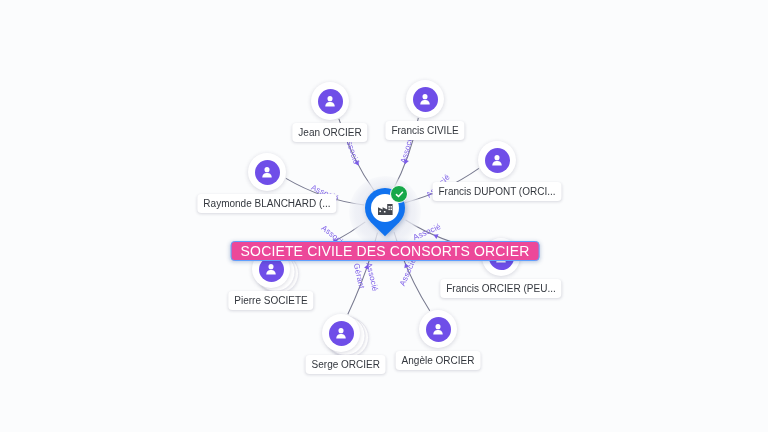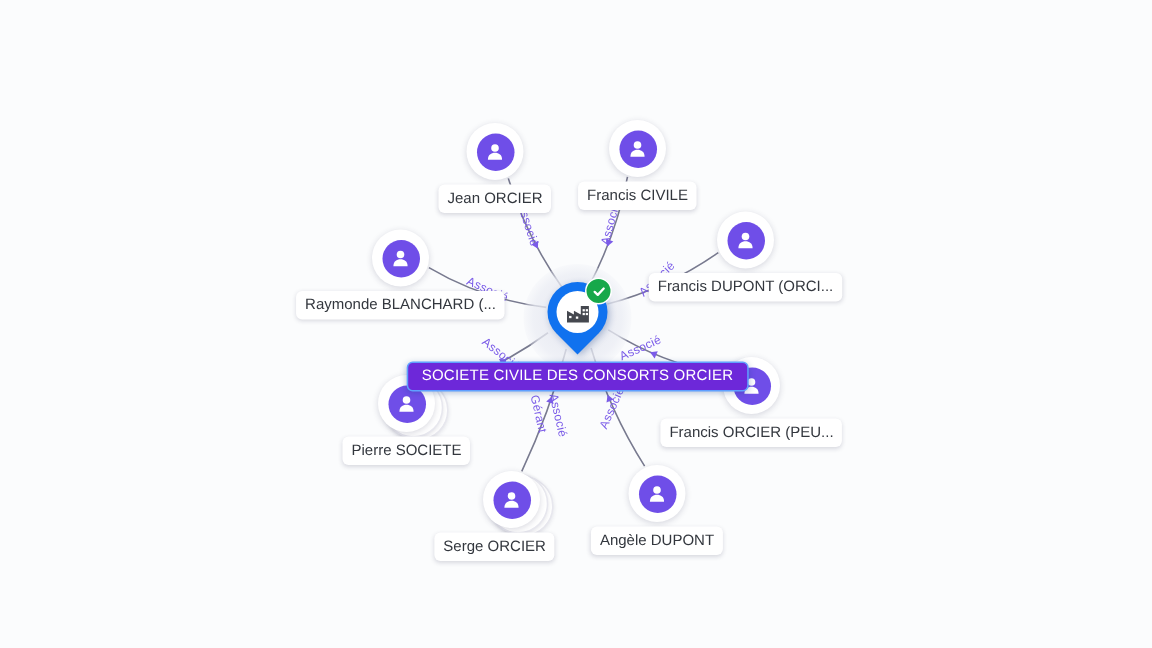--- a/index.html
+++ b/index.html
@@ -90,21 +90,21 @@
     transform: translateX(-50%);
     white-space: nowrap;
     background: #ffffff;
     color: #33373e;
     font-size: 10px;
     line-height: 13px;
     padding: 3px 6px;
     border-radius: 4px;
     box-shadow: 0 1px 3px rgba(40,40,80,0.17);
   }
-  .person-label.shift-left  { transform: translateX(-64%); }
+  .person-label.shift-left  { transform: translateX(-64%); margin-left: 16px; }
 
   
   #company-node {
     position: absolute;
     width: 0;
     height: 0;
   }
   .company-halo {
     position: absolute;
     left: -36px;
@@ -159,24 +159,24 @@
     justify-content: center;
   }
   .verified-badge svg { display: block; }
 
   #company-label {
     position: absolute;
     left: 50%;
     top: 29px;
     transform: translateX(-50%);
     white-space: nowrap;
-    background: #6d28d9;
+    background: #ec4899;
     border: 1.5px solid #5fa0ff;
     color: #ffffff;
-    font-size: 10px;
+    font-size: 14px;
     line-height: 12px;
     letter-spacing: 0.15px;
     padding: 3px 9px;
     border-radius: 4px;
     box-shadow: 0 1px 4px rgba(20,60,130,0.3);
   }
 
   
   .edge-label {
     position: absolute;
@@ -328,21 +328,21 @@
         <div class="avatar-wrap">
           <div class="avatar-disc">
             <div class="avatar-inner">
               <svg width="14" height="14" viewBox="0 0 16 16">
                 <circle cx="8" cy="5.3" r="2.9" fill="#ffffff"></circle>
                 <path d="M2.6 14.2 C2.6 10.6 5.1 9.0 8 9.0 C10.9 9.0 13.4 10.6 13.4 14.2 Z" fill="#ffffff"></path>
               </svg>
             </div>
           </div>
         </div>
-        <div class="person-label">Angèle DUPONT</div>
+        <div class="person-label">Angèle ORCIER</div>
       </div>
     </div>
 
   <div id="company-node" style="left: 385px; top: 212px;">
     <div class="company-halo"></div>
     <div class="pin">
       <div class="pin-body"></div>
       <div class="pin-hole">
         <svg width="17" height="15" viewBox="0 0 17 15">
           <path d="M1 14 L1 6.2 L5.6 8.6 L5.6 6.2 L10.2 8.6 L10.2 3 L15.6 3 L15.6 14 Z" fill="#45484f"></path>

